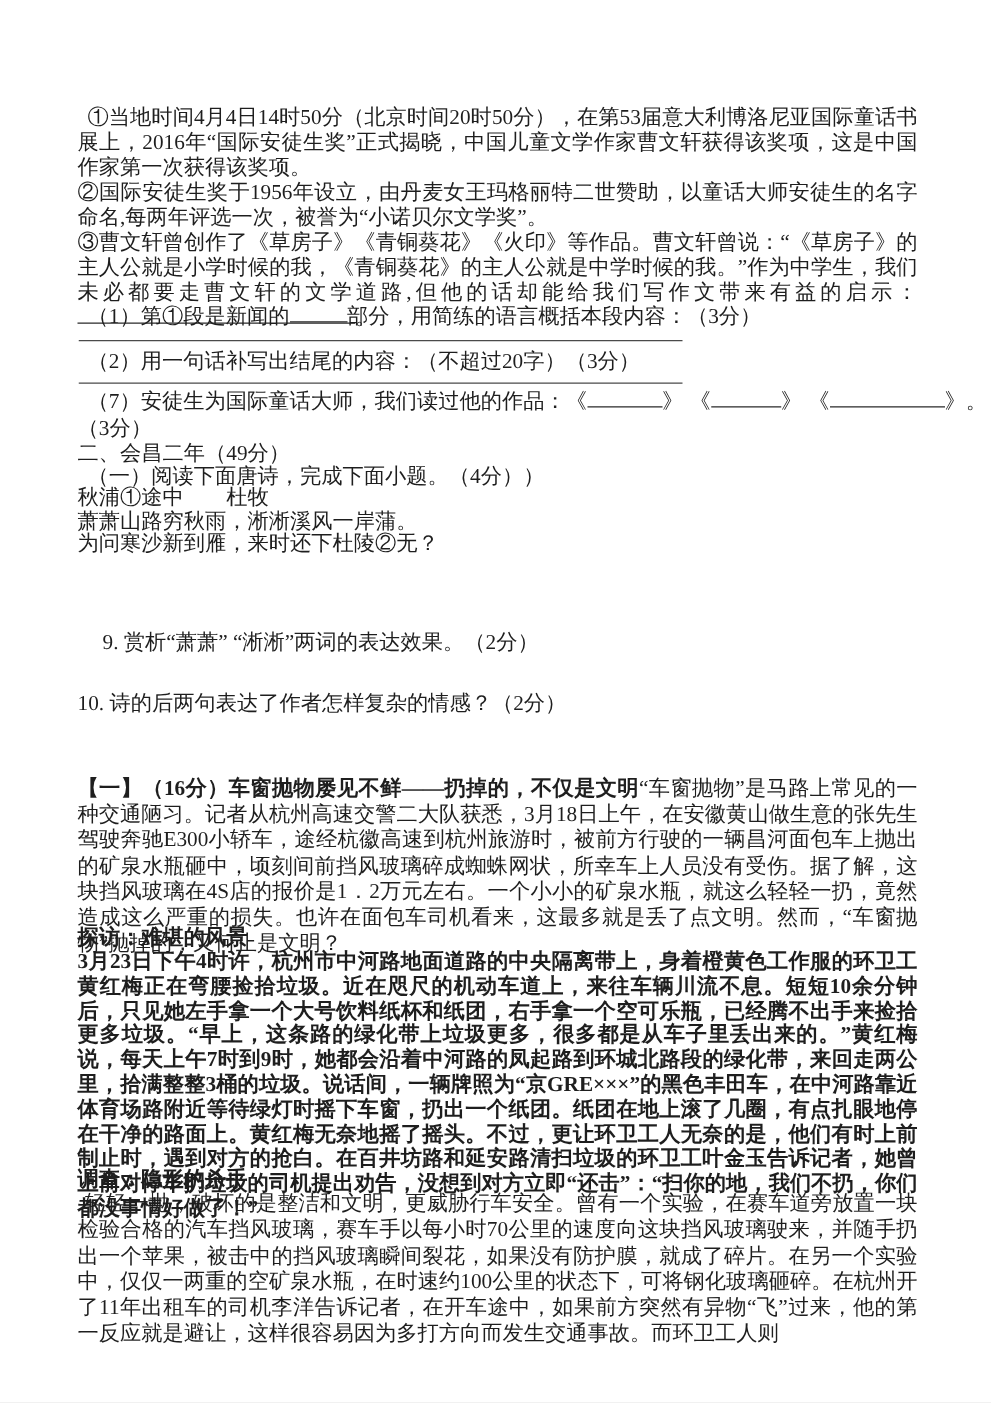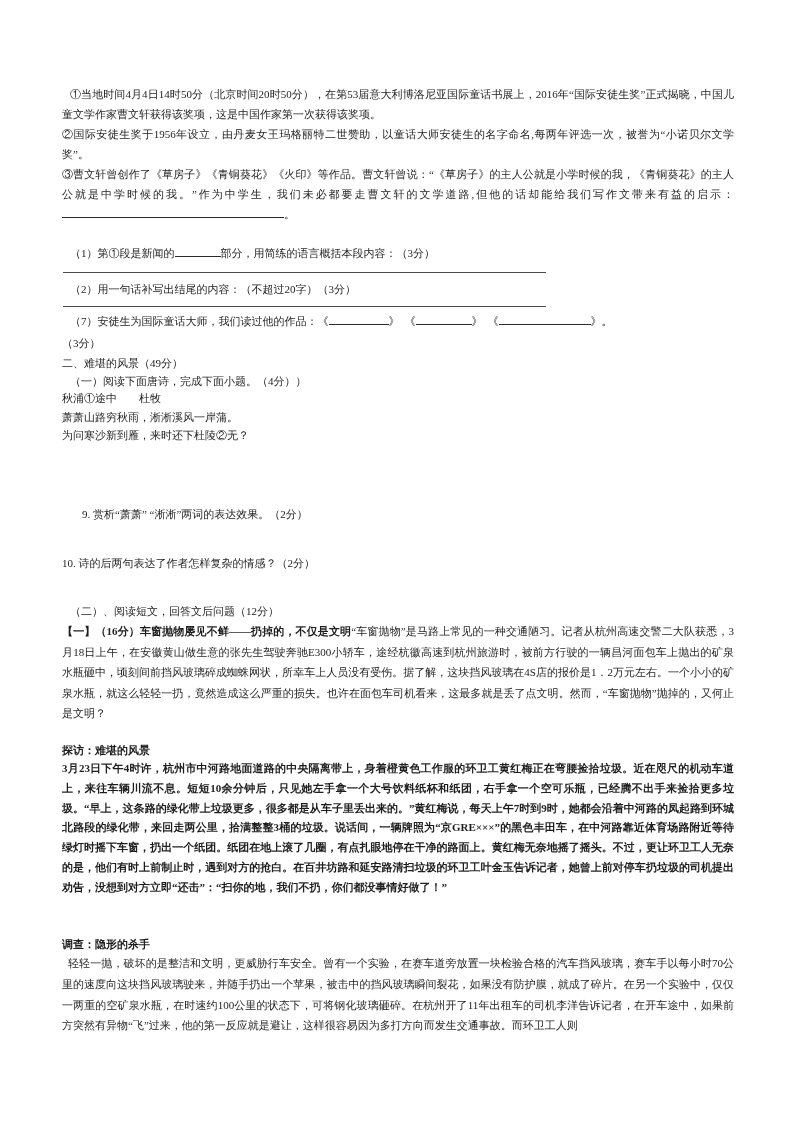--- a/index.html
+++ b/index.html
@@ -2,21 +2,21 @@
 <html><head>
 <meta charset="utf-8">
 <style>
   html,body{margin:0;padding:0;background:#e8e8e8;}
   .page{
     position:relative;
     width:793px;height:1122px;
     background:#ffffff;
     font-family:"Liberation Serif","DejaVu Serif",serif;
     color:#1e1e1e;
-    font-size:11px;
+    font-size:17px;
     overflow:hidden;
   }
   .blk{position:absolute;left:62px;width:672px;text-align:justify;}
   .para{margin:0;padding:0;}
   .indent1{text-indent:8px;}
   .indent2{text-indent:6px;}
   .row{white-space:nowrap;}
   .bold{font-weight:700;}
   .center{text-align:left;}
 
@@ -77,36 +77,35 @@
   <div class="ansline" id="b-line1"></div>
 
   <div class="blk indent1" id="b-q2">（2）用一句话补写出结尾的内容：（不超过20字）（3分）</div>
 
   <div class="ansline" id="b-line2"></div>
 
   <div class="blk indent1 row" id="b-q3"><span>（7）安徒生为国际童话大师，我们读过他的作品：</span><span>《</span><span class="blank bk-a"></span><span>》</span><span class="ml6">《</span><span class="blank bk-b"></span><span>》</span><span class="ml6">《</span><span class="blank bk-c"></span><span>》</span><span>。</span></div>
 
   <div class="blk" id="b-q3score">（3分）</div>
 
-  <div class="blk" id="b-h2">二、难堪的风景（49分）</div>
+  <div class="blk" id="b-h2">二、会昌二年（49分）</div>
 
   <div class="blk indent1" id="b-p1h">（一）阅读下面唐诗，完成下面小题。（4分））</div>
 
   <div class="blk center" id="b-poem">
     <div>秋浦①途中　　杜牧</div>
     <div>萧萧山路穷秋雨，淅淅溪风一岸蒲。</div>
     <div>为问寒沙新到雁，来时还下杜陵②无？</div>
   </div>
 
 
   <div class="blk" id="b-q9">9. 赏析“萧萧” “淅淅”两词的表达效果。（2分）</div>
 
   <div class="blk" id="b-q10">10. 诗的后两句表达了作者怎样复杂的情感？（2分）</div>
 
-  <div class="blk indent1" id="b-p2h">（二）、阅读短文，回答文后问题（12分）</div>
 
   <div class="blk" id="b-passage"><span class="bold indent1">【一】（16分）车窗抛物屡见不鲜——扔掉的，不仅是文明</span><span>“车窗抛物”是马路上常见的一种交通陋习。记者从杭州高速交警二大队获悉，3月18日上午，在安徽黄山做生意的张先生驾驶奔驰E300小轿车，途经杭徽高速到杭州旅游时，被前方行驶的一辆昌河面包车上抛出的矿泉水瓶砸中，顷刻间前挡风玻璃碎成蜘蛛网状，所幸车上人员没有受伤。据了解，这块挡风玻璃在4S店的报价是1．2万元左右。一个小小的矿泉水瓶，就这么轻轻一扔，竟然造成这么严重的损失。也许在面包车司机看来，这最多就是丢了点文明。然而，“车窗抛物”抛掉的，又何止是文明？</span></div>
 
   <div class="blk bold" id="b-explore-h">探访：难堪的风景</div>
 
   <div class="blk" id="b-explore">3月23日下午4时许，杭州市中河路地面道路的中央隔离带上，身着橙黄色工作服的环卫工黄红梅正在弯腰捡拾垃圾。近在咫尺的机动车道上，来往车辆川流不息。短短10余分钟后，只见她左手拿一个大号饮料纸杯和纸团，右手拿一个空可乐瓶，已经腾不出手来捡拾更多垃圾。“早上，这条路的绿化带上垃圾更多，很多都是从车子里丢出来的。”黄红梅说，每天上午7时到9时，她都会沿着中河路的凤起路到环城北路段的绿化带，来回走两公里，拾满整整3桶的垃圾。说话间，一辆牌照为“京GRE×××”的黑色丰田车，在中河路靠近体育场路附近等待绿灯时摇下车窗，扔出一个纸团。纸团在地上滚了几圈，有点扎眼地停在干净的路面上。黄红梅无奈地摇了摇头。不过，更让环卫工人无奈的是，他们有时上前制止时，遇到对方的抢白。在百井坊路和延安路清扫垃圾的环卫工叶金玉告诉记者，她曾上前对停车扔垃圾的司机提出劝告，没想到对方立即“还击”：“扫你的地，我们不扔，你们都没事情好做了！”</div>
 
   <div class="blk bold" id="b-invest-h">调查：隐形的杀手</div>
 
   <div class="blk indent2" id="b-invest">轻轻一抛，破坏的是整洁和文明，更威胁行车安全。曾有一个实验，在赛车道旁放置一块检验合格的汽车挡风玻璃，赛车手以每小时70公里的速度向这块挡风玻璃驶来，并随手扔出一个苹果，被击中的挡风玻璃瞬间裂花，如果没有防护膜，就成了碎片。在另一个实验中，仅仅一两重的空矿泉水瓶，在时速约100公里的状态下，可将钢化玻璃砸碎。在杭州开了11年出租车的司机李洋告诉记者，在开车途中，如果前方突然有异物“飞”过来，他的第一反应就是避让，这样很容易因为多打方向而发生交通事故。而环卫工人则</div>

